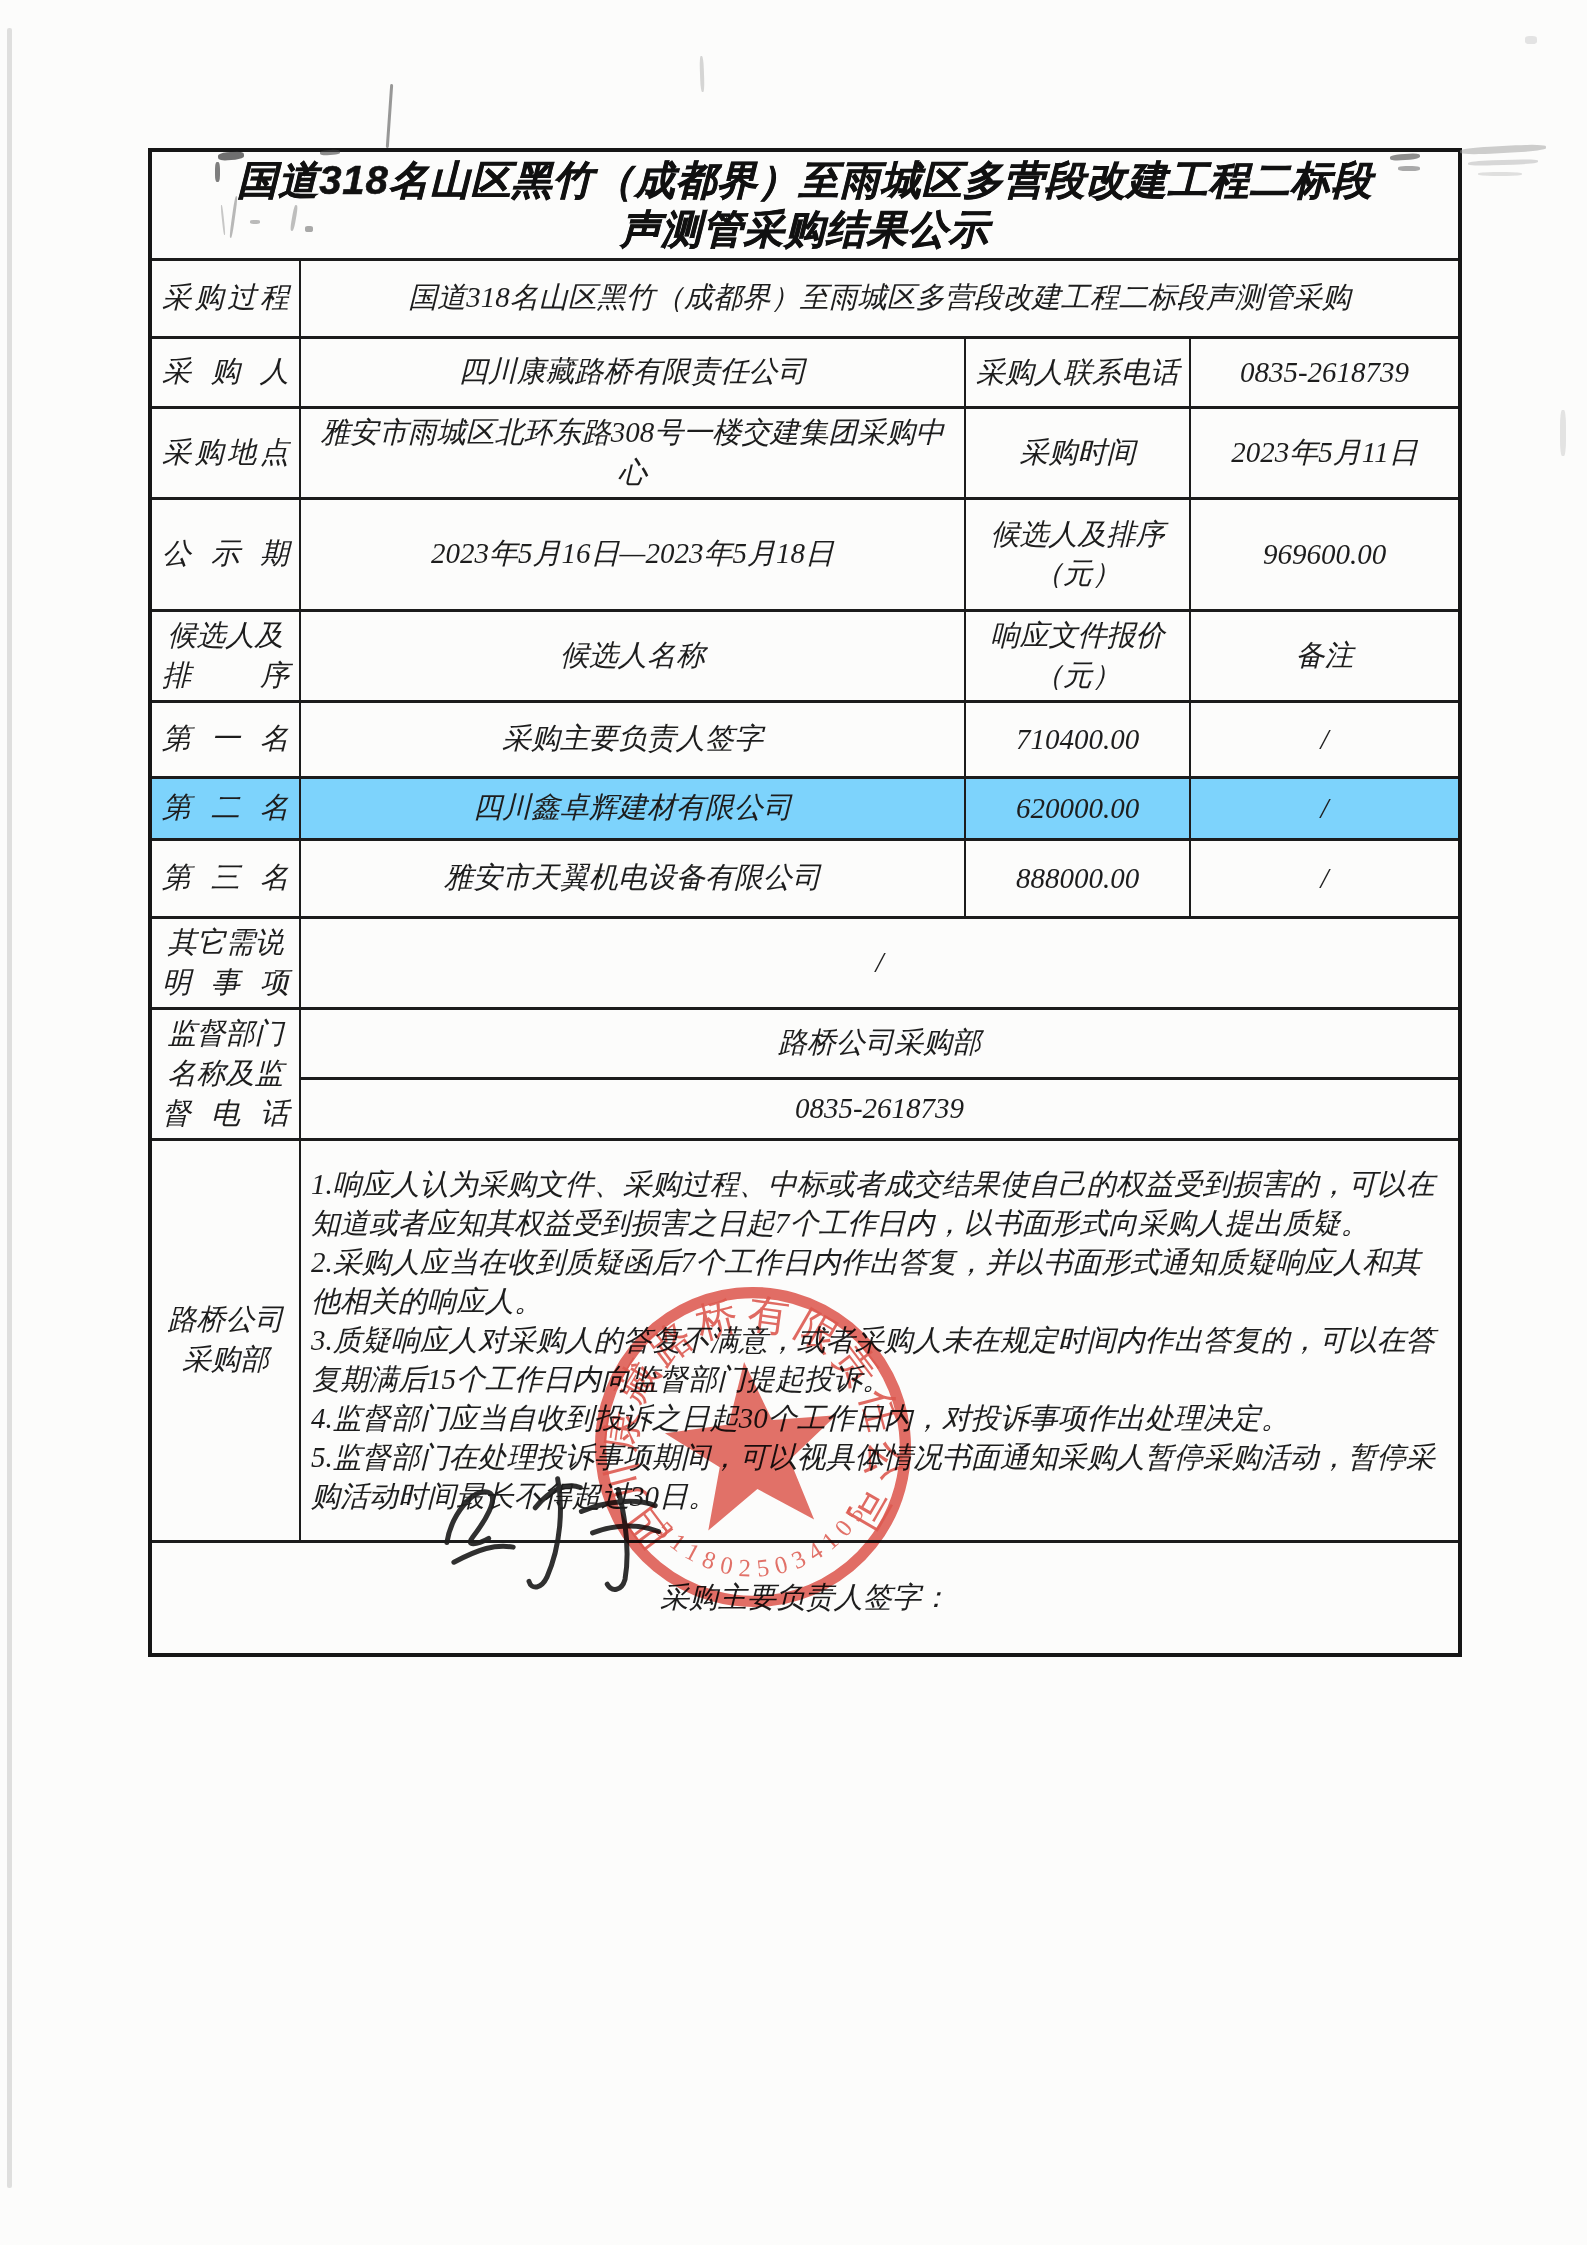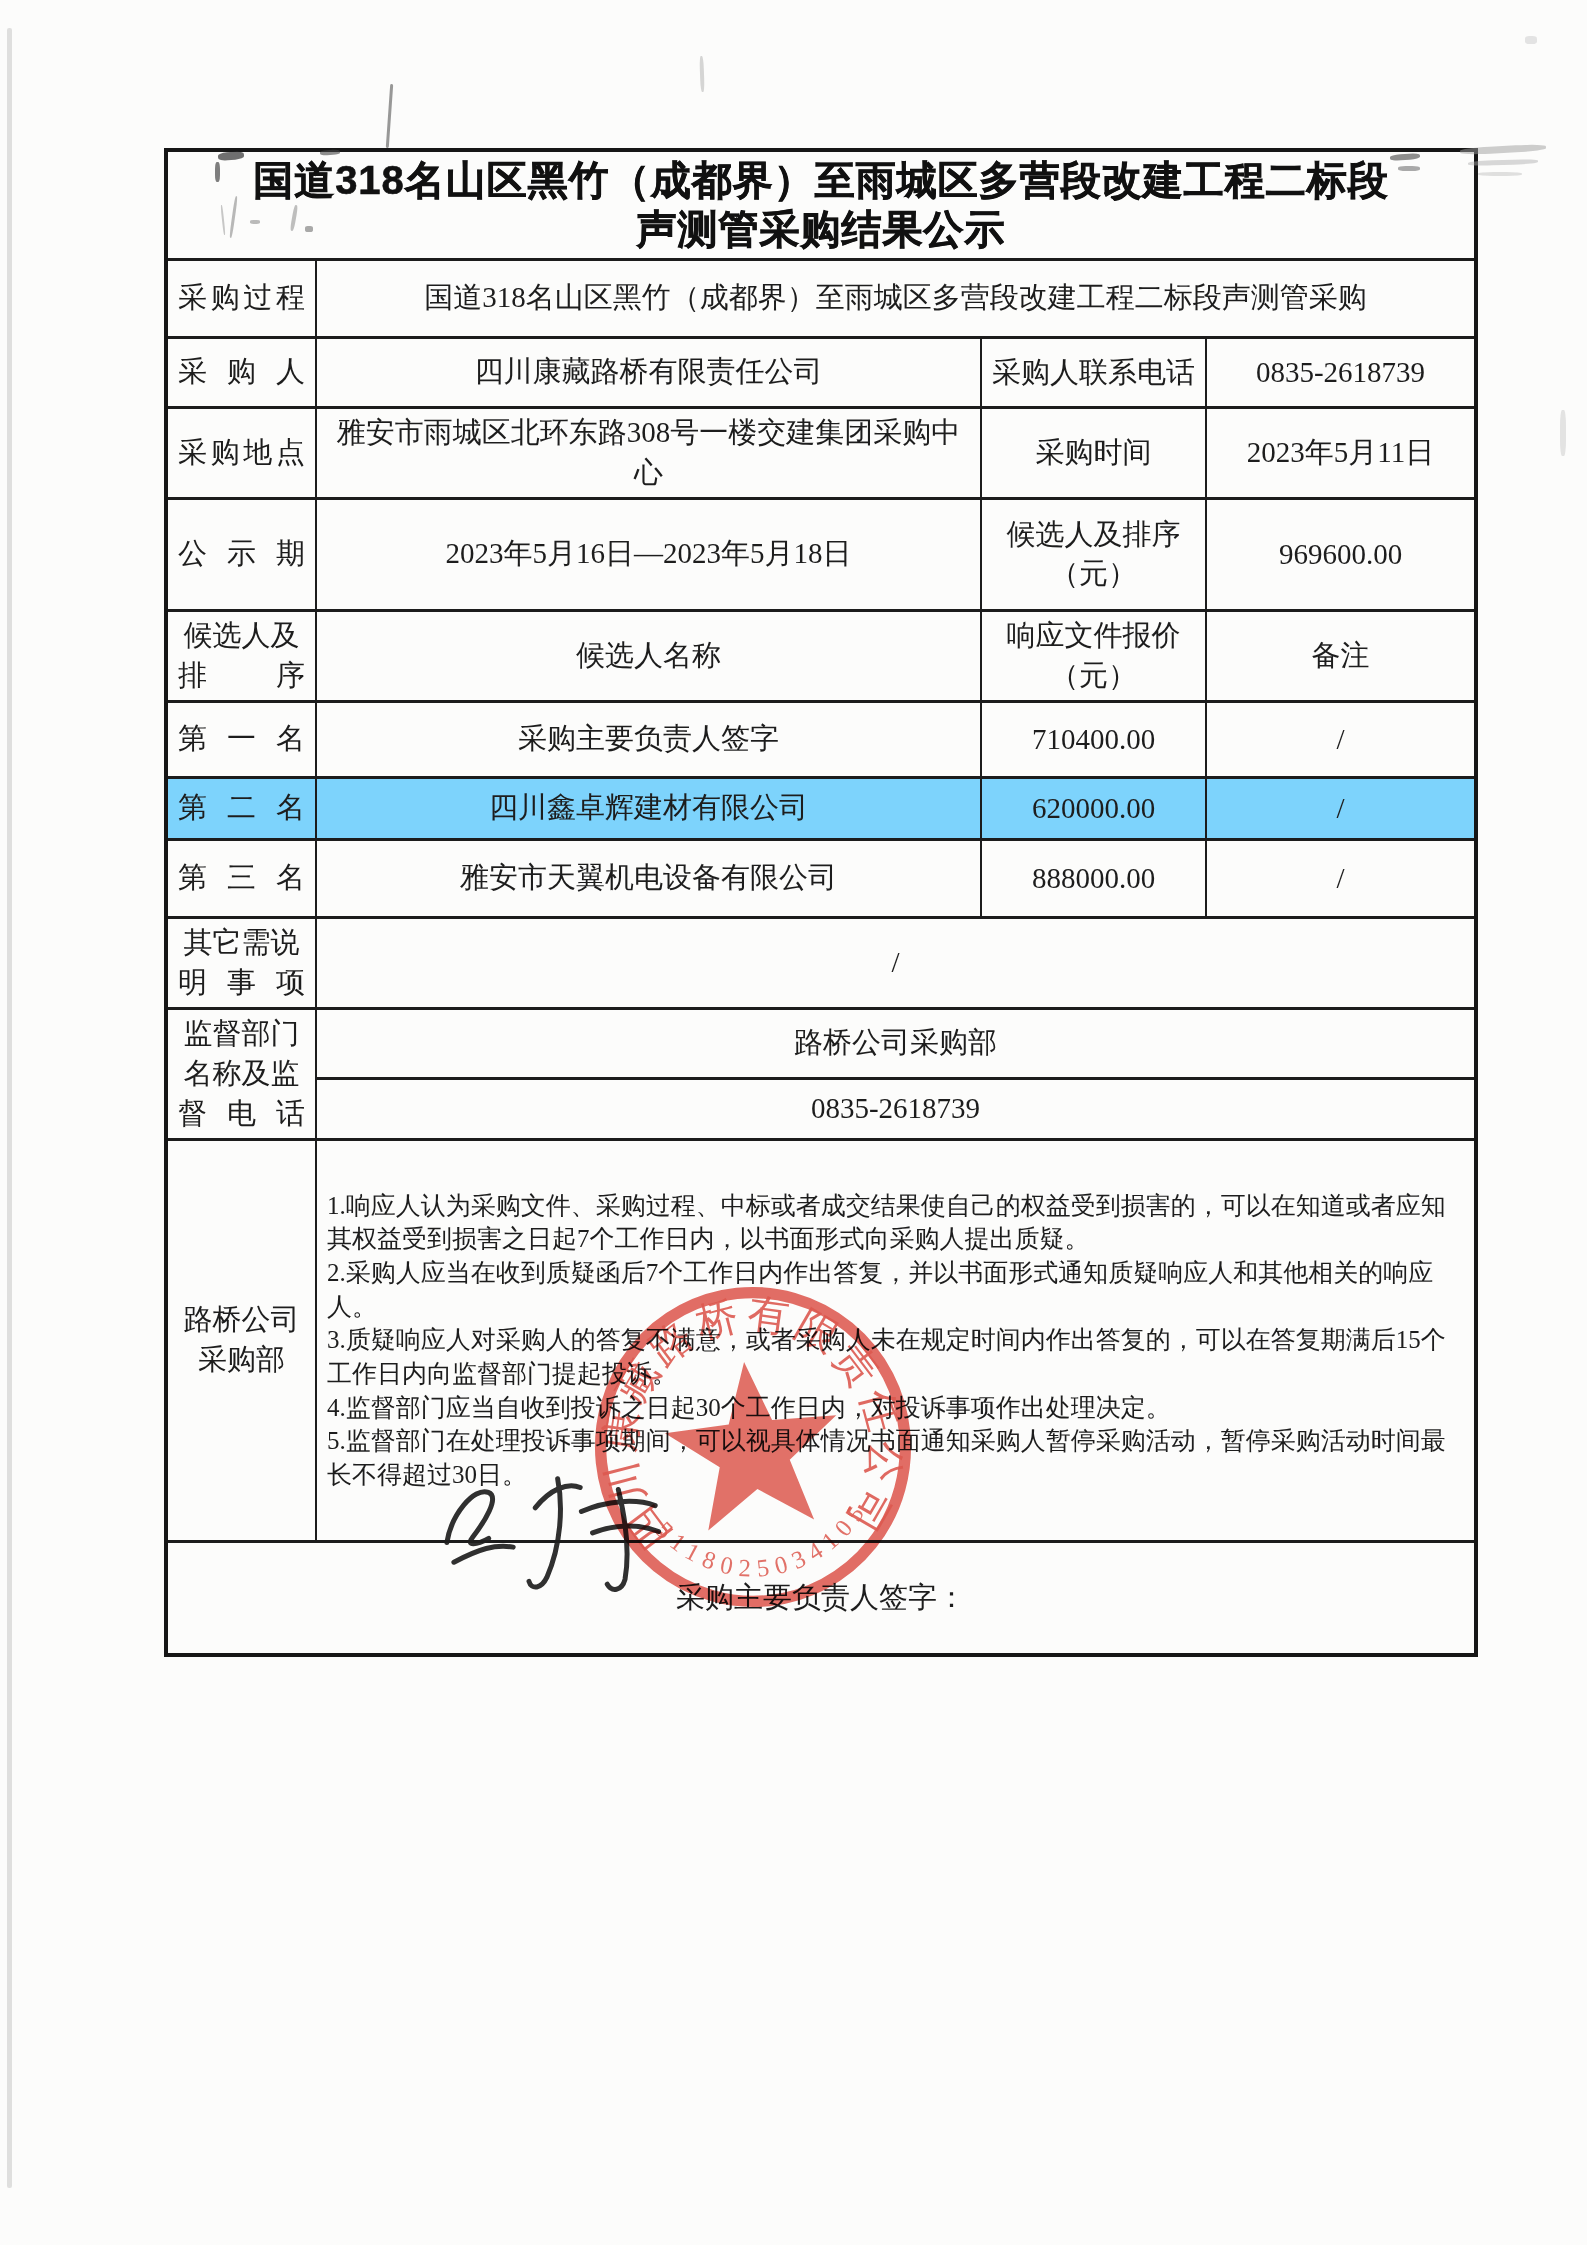--- a/index.html
+++ b/index.html
@@ -6,26 +6,27 @@
   .page{
     position:relative;
     width:1587px;height:2245px;
     background:#fcfcfb;
     overflow:hidden;
     font-family:"Liberation Serif","DejaVu Serif",serif;
     color:#1d1d1d;
   }
   
   table.doc{
-    position:absolute;left:164px;top:148px;
+    position:absolute;left:148px;top:148px;
     width:1310px;
     border-collapse:collapse;
     table-layout:fixed;
     background:transparent;
     z-index:2;
+    font-style:italic;
   }
   table.doc{border:4px solid #161616;}
   table.doc td{
     border:2px solid #1c1c1c;
     border-top-width:3px;
     border-bottom-width:3px;
     vertical-align:middle;
     padding:4px 10px;
     font-size:29px;
     text-align:center;
@@ -57,21 +58,21 @@
   }
   td.val{font-size:29px;}
   td.small-head{font-size:28px;line-height:1.35;padding:4px 12px;}
   tr.hl td{background:#7dd3fc;}
   td.complaint-body{
     text-align:left;
     vertical-align:middle;
     padding:30px 18px 12px 16px;
   }
   .notice-line{
-    font-size:25px;
+    font-size:29px;
     line-height:1.345;
     text-align:left;
   }
   td.sign-cell{
     text-align:left;
     vertical-align:middle;
     padding:10px 10px 10px 16px;
     font-size:30px;
   }
   

